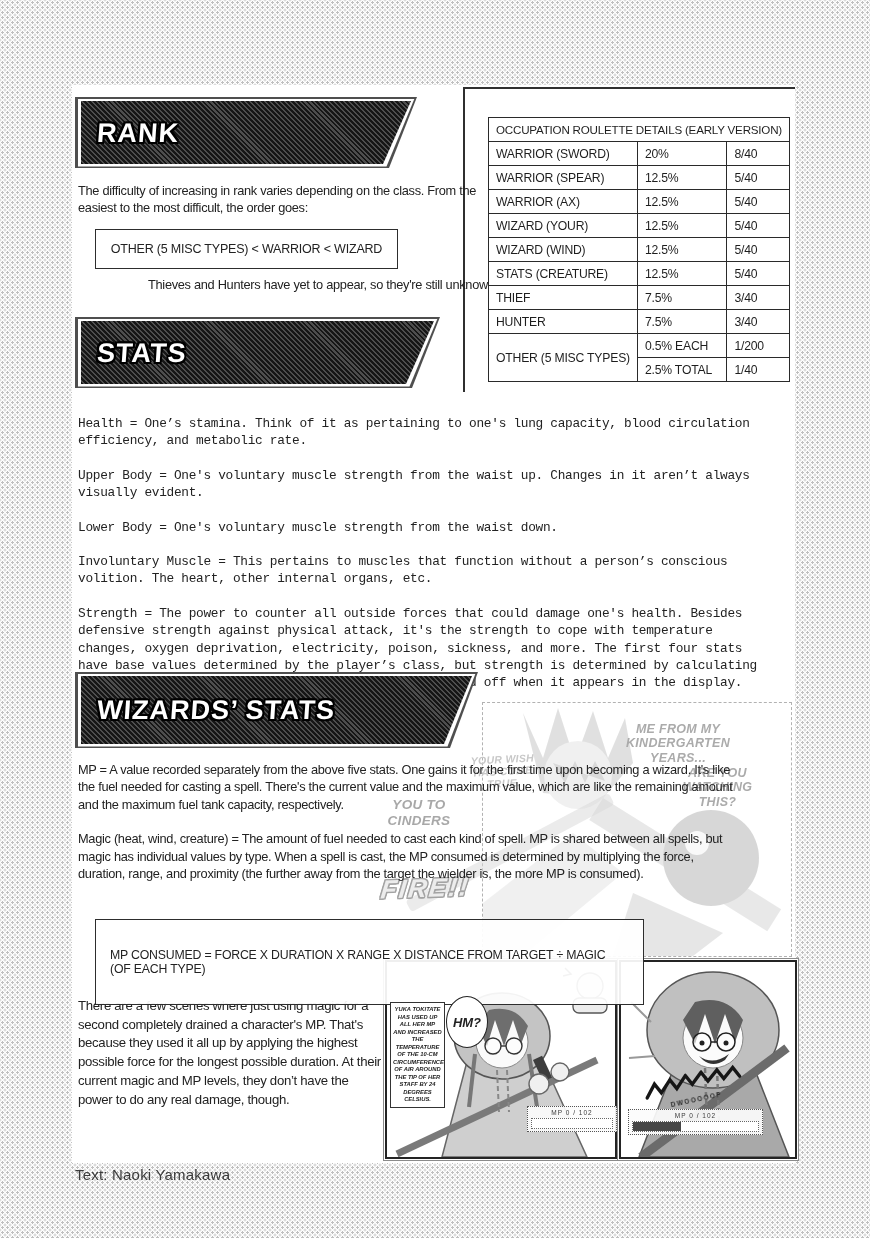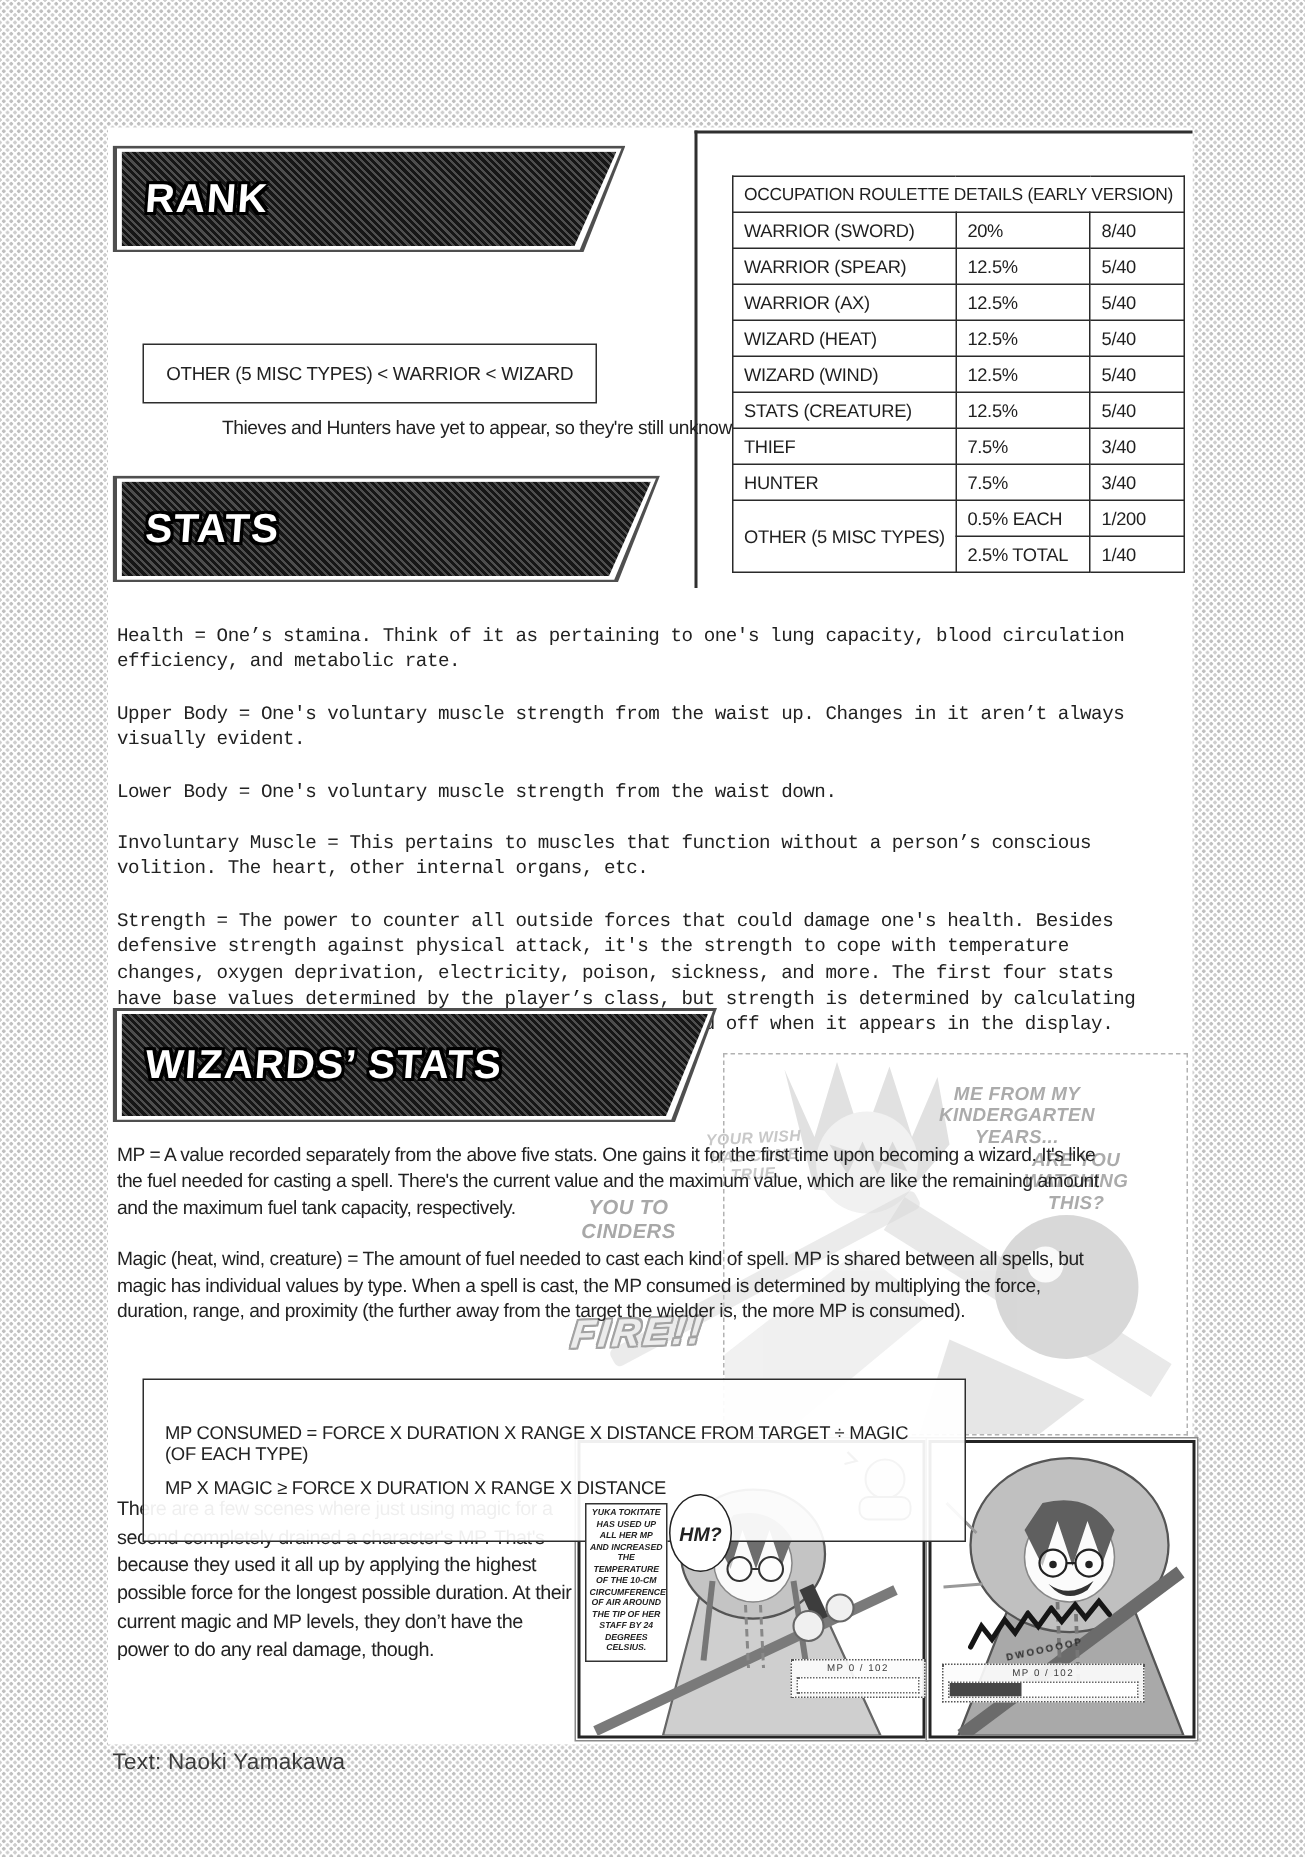--- a/index.html
+++ b/index.html
@@ -88,20 +88,21 @@
 
   <div class="abs col-divider" style="left:463px;top:87px;width:330px;height:303px;"></div>
 
   <div class="banner" style="left:75px;top:97px;width:342px;height:71px;">
     <div class="layer b-outline"></div>
     <div class="layer b-white"></div>
     <div class="layer b-fill"></div>
     <span class="b-text">RANK</span>
   </div>
 
+  <p class="abs body-text" style="left:78px;top:182px;width:404px;z-index:4;">The difficulty of increasing in rank varies depending on the class. From the easiest to the most difficult, the order goes:</p>
   <div class="abs caps-box" style="left:95px;top:229px;width:301px;height:38px;">OTHER (5 MISC TYPES) &lt; WARRIOR &lt; WIZARD</div>
   <p class="abs body-text" style="left:78px;top:276px;width:420px;z-index:4;text-align:right;">Thieves and Hunters have yet to appear, so they're still unknown.</p>
 
   <table class="roulette" style="left:488px;top:117px;">
     <tbody>
         <tr>
           <th colspan="3">OCCUPATION ROULETTE DETAILS (EARLY VERSION)</th>
         </tr>
     <tr>
       <td style="width:122px;">WARRIOR (SWORD)</td>
@@ -112,21 +113,21 @@
       <td>WARRIOR (SPEAR)</td>
       <td>12.5%</td>
       <td>5/40</td>
         </tr>
     <tr>
       <td>WARRIOR (AX)</td>
       <td>12.5%</td>
       <td>5/40</td>
         </tr>
     <tr>
-      <td>WIZARD (HEAT)</td>
+      <td>WIZARD (YOUR)</td>
       <td>12.5%</td>
       <td>5/40</td>
         </tr>
     <tr>
       <td>WIZARD (WIND)</td>
       <td>12.5%</td>
       <td>5/40</td>
         </tr>
     <tr>
       <td>STATS (CREATURE)</td>
@@ -204,21 +205,20 @@
 CINDERS</div>
   <div class="abs fadetxt fire-txt" style="left:381px;top:874px;">FIRE!!</div>
 
   <div class="abs body-text wiz-block" style="left:78px;top:761px;width:660px;z-index:3;">
     <p>MP = A value recorded separately from the above five stats. One gains it for the first time upon becoming a wizard. It's like the fuel needed for casting a spell. There's the current value and the maximum value, which are like the remaining amount and the maximum fuel tank capacity, respectively.</p>
     <p>Magic (heat, wind, creature) = The amount of fuel needed to cast each kind of spell. MP is shared between all spells, but magic has individual values by type. When a spell is cast, the MP consumed is determined by multiplying the force, duration, range, and proximity (the further away from the target the wielder is, the more MP is consumed).</p>
   </div>
 
   <div class="abs formula-box" style="left:95px;top:919px;width:519px;">
     <p class="fline">MP CONSUMED = FORCE X DURATION X RANGE X DISTANCE FROM TARGET ÷ MAGIC (OF EACH TYPE)</p>
-    <p class="fline">MP X MAGIC ≥ FORCE X DURATION X RANGE X DISTANCE</p>
   </div>
 
   <p class="abs body-text" style="left:78px;top:997px;width:304px;z-index:3;font-size:13.2px;line-height:1.42;">There are a few scenes where just using magic for a second completely drained a character's MP. That's because they used it all up by applying the highest possible force for the longest possible duration. At their current magic and MP levels, they don’t have the power to do any real damage, though.</p>
 
   <div class="abs panel" style="left:385px;top:960px;width:228px;height:195px;">
     <svg width="228" height="195" viewBox="0 0 228 195">
       <path d="M55,195 L82,92 Q115,58 150,86 L200,195 Z" fill="#cfcfcf" stroke="#666" stroke-width="1.5"></path>
       <ellipse cx="115" cy="74" rx="48" ry="43" fill="#c4c4c4" stroke="#555" stroke-width="1.5"></ellipse>
       <circle cx="115" cy="80" r="26" fill="#fafafa" stroke="#888" stroke-width="1"></circle>
       <path d="M90,64 L100,84 L108,58 L117,84 L126,58 L134,82 L141,64 Q128,42 102,48 Z" fill="#6e6e6e"></path>

